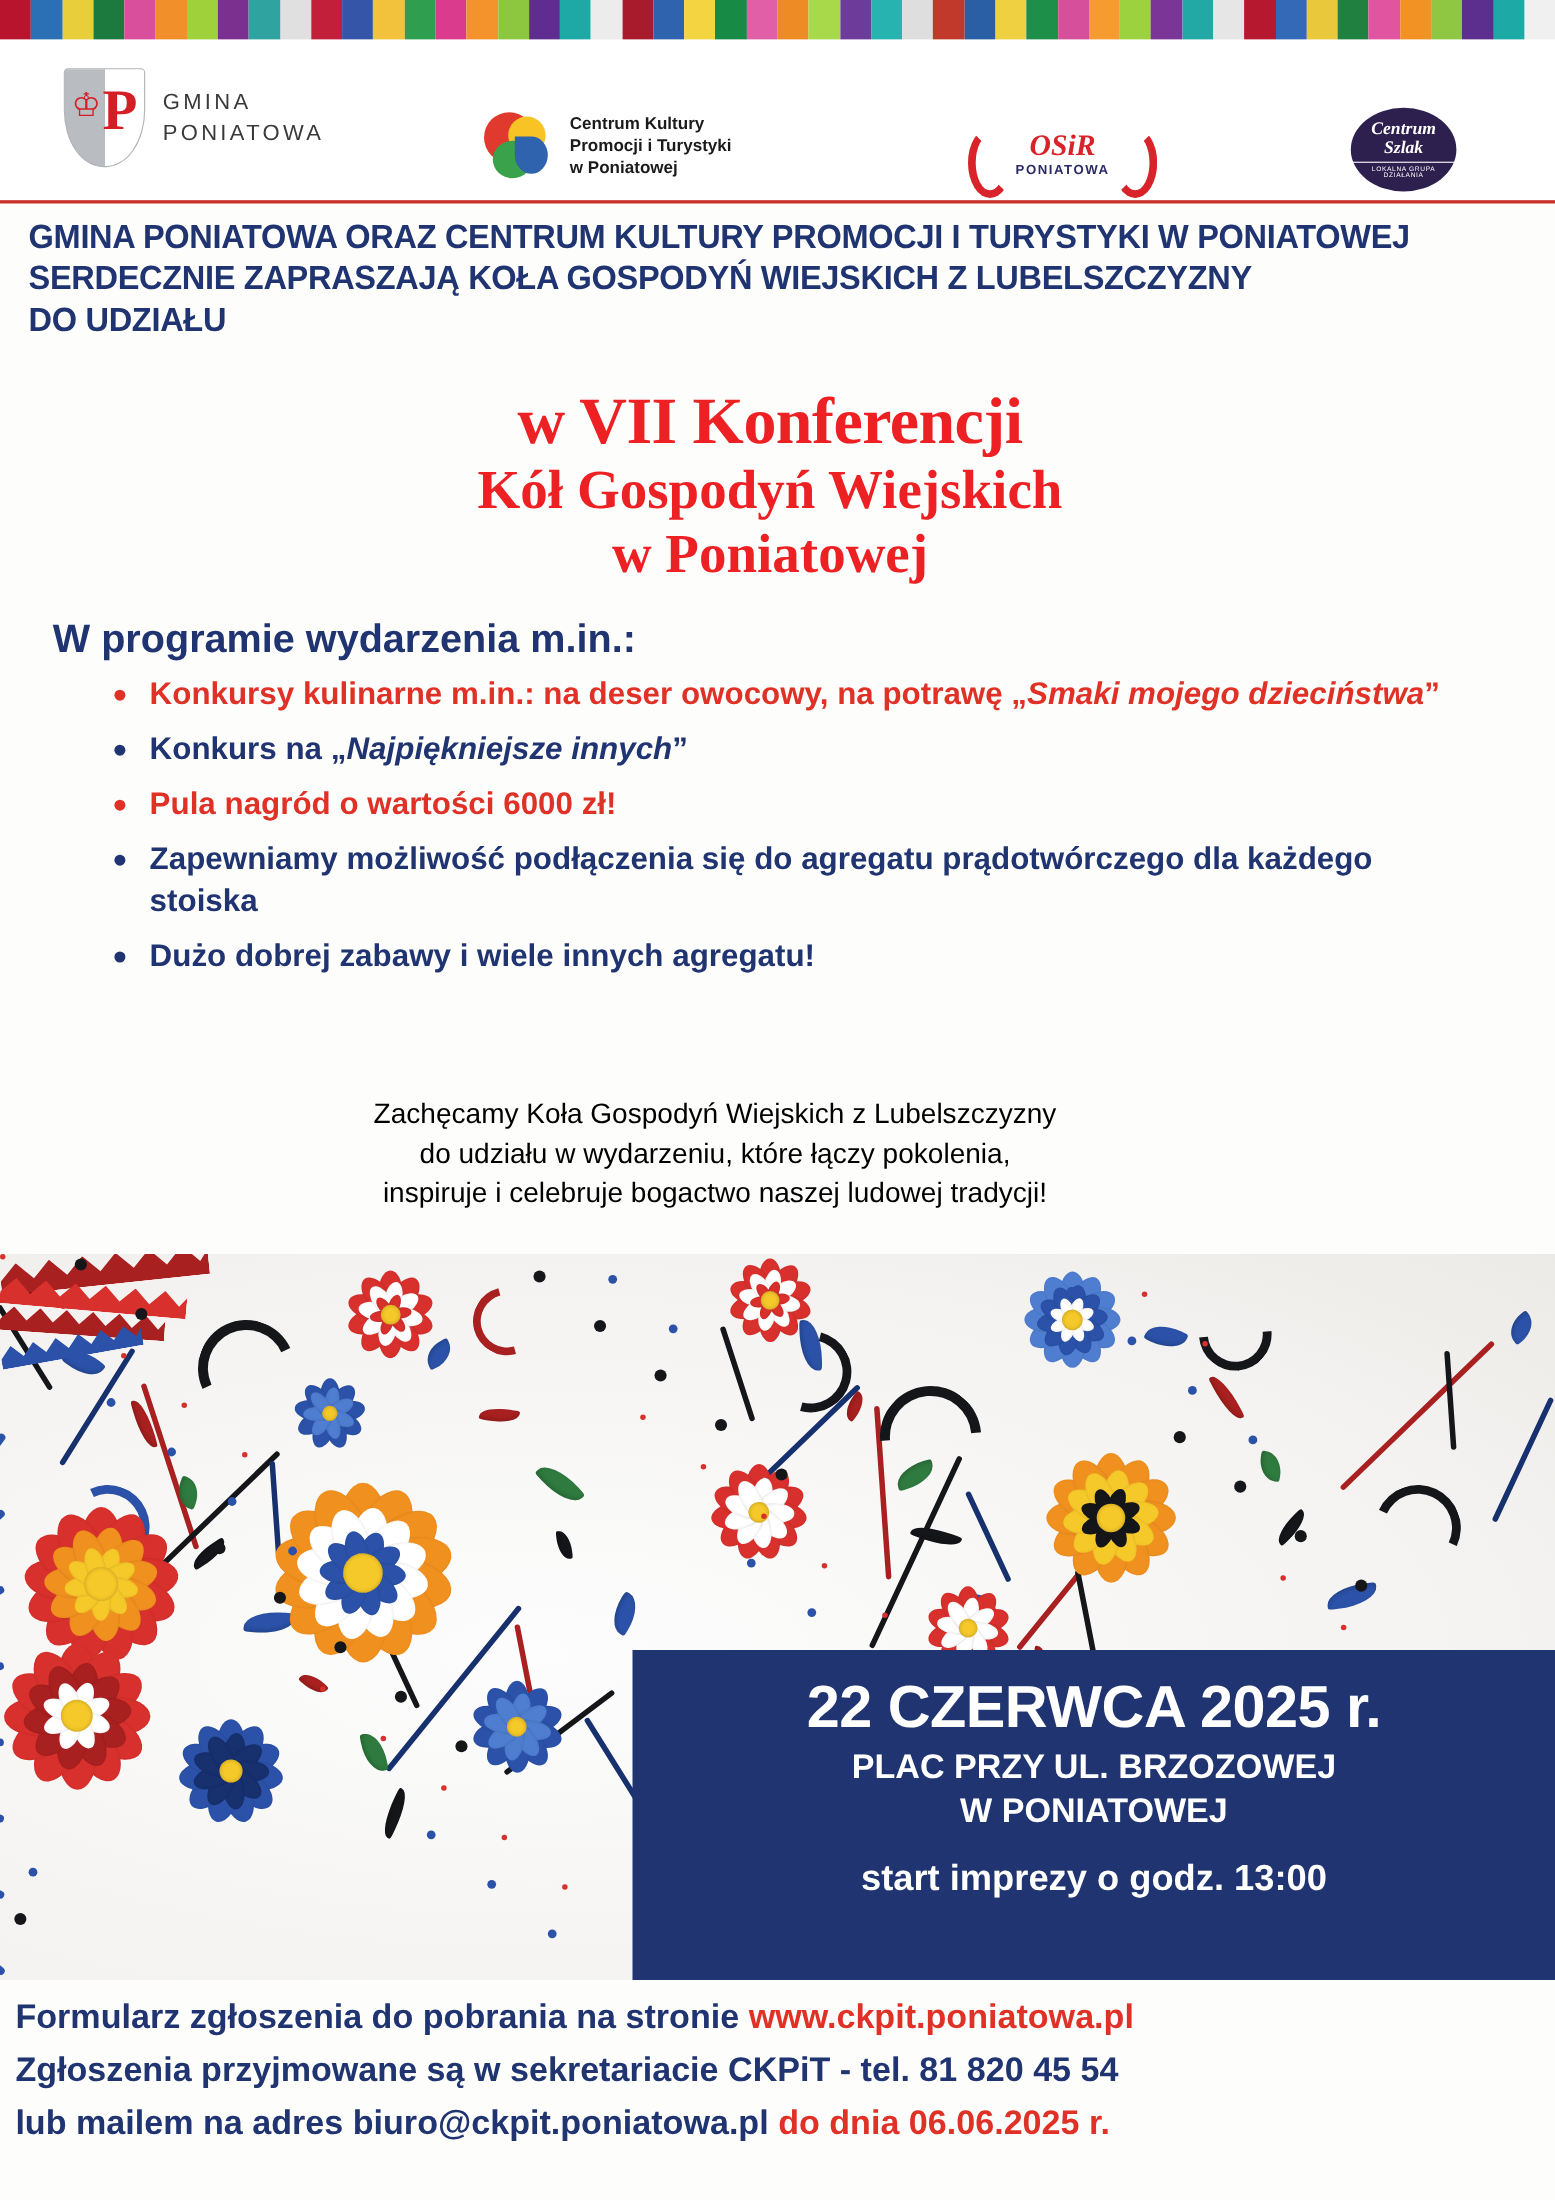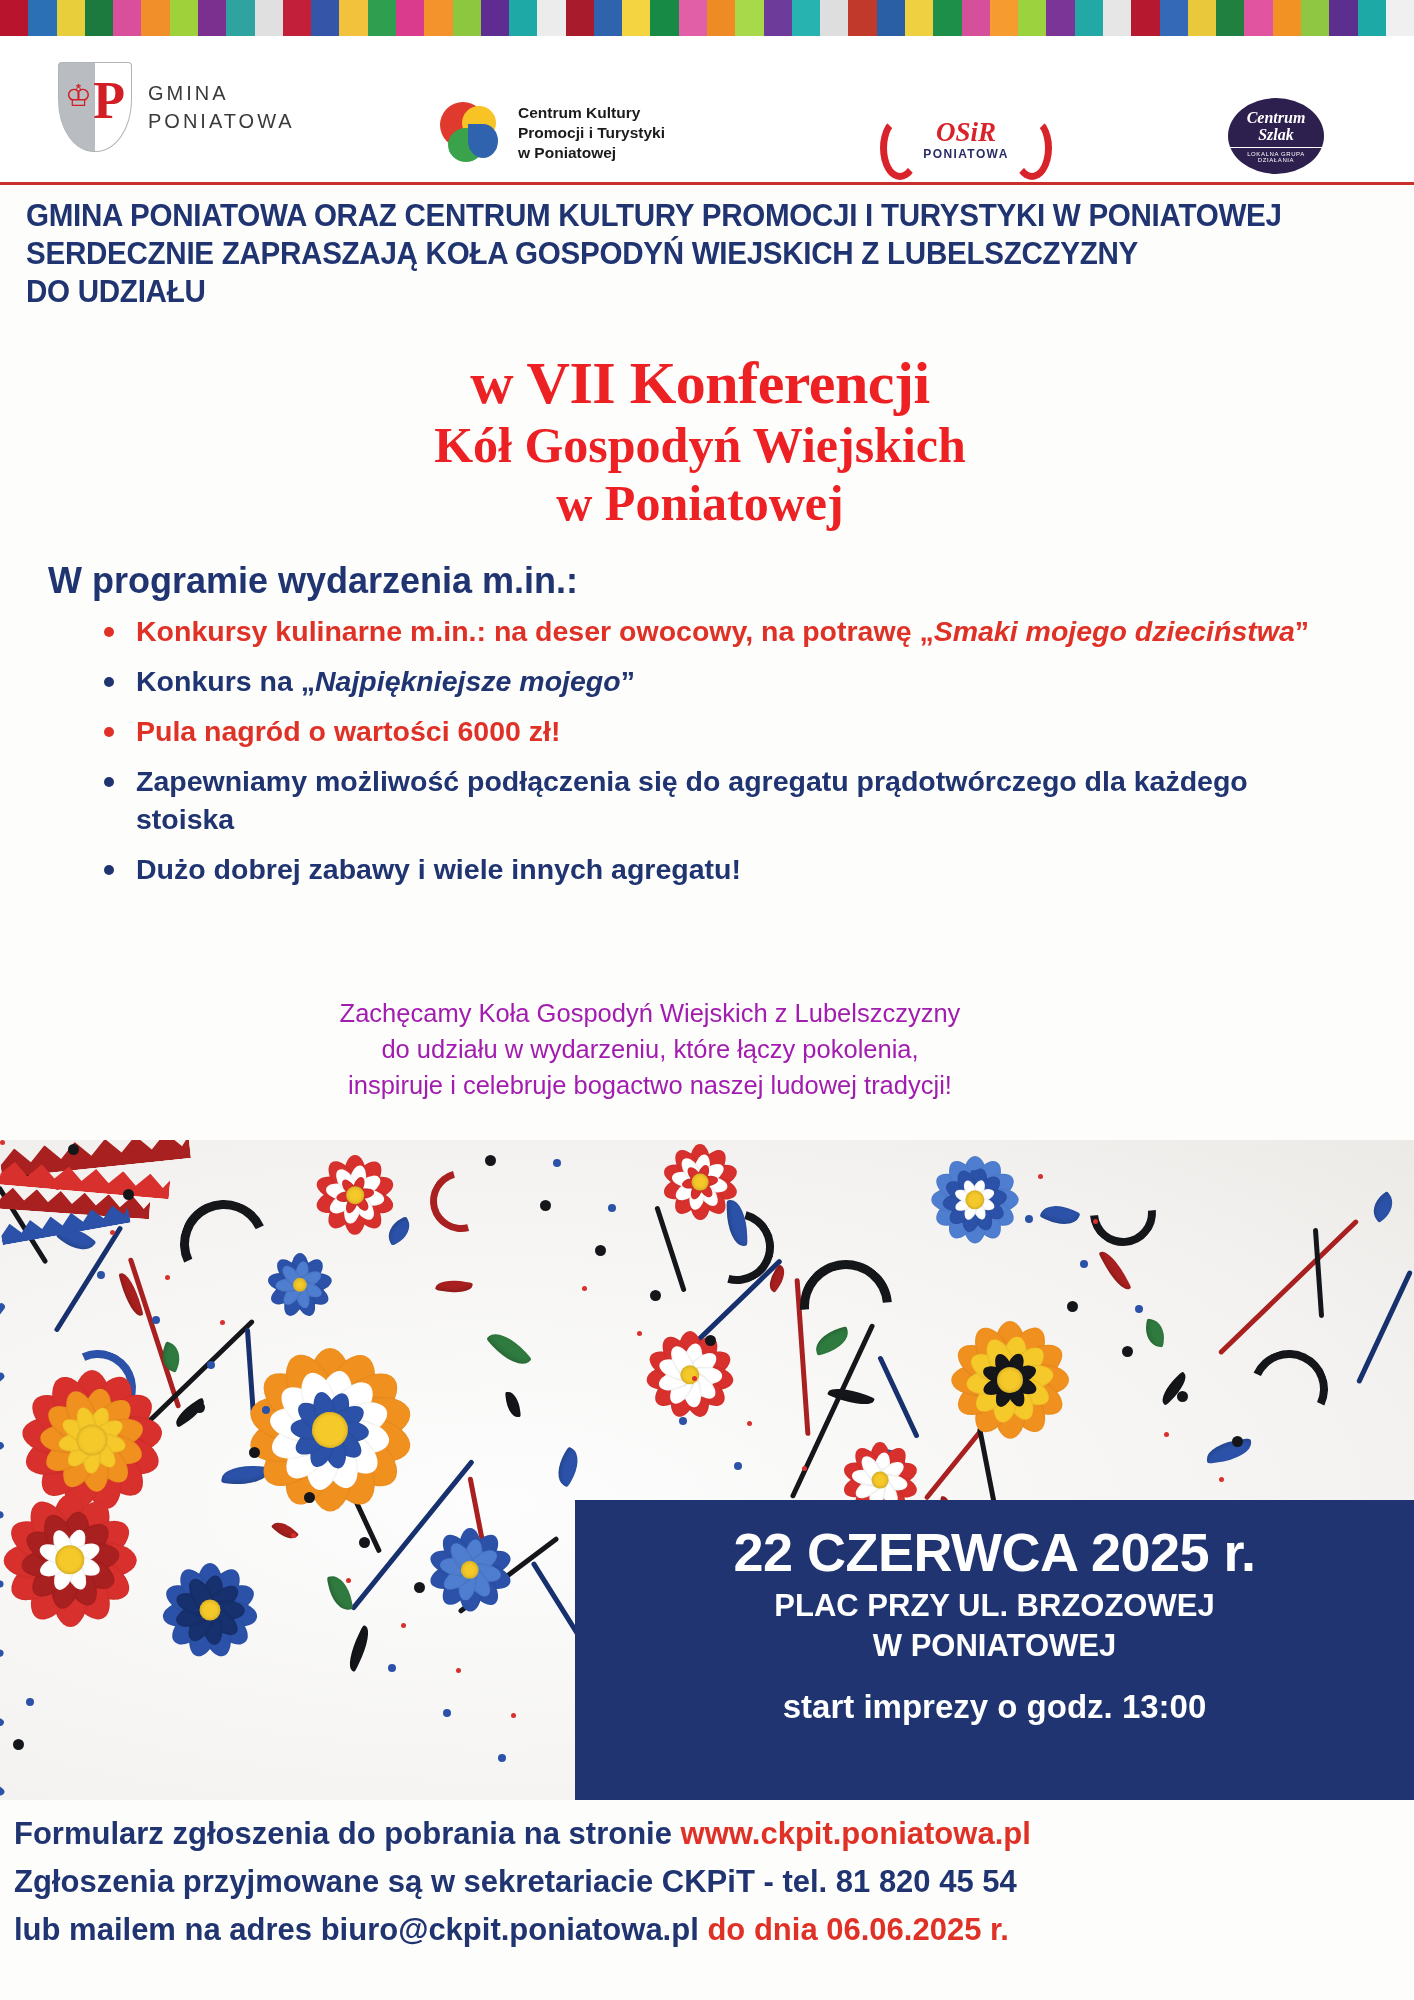--- a/index.html
+++ b/index.html
@@ -269,21 +269,21 @@
   
   .para {
     position: absolute;
     left: 190px;
     top: 995px;
     width: 920px;
     text-align: center;
     font-family: "Liberation Sans", sans-serif;
     font-size: 25.5px;
     line-height: 36px;
-    color: #a21caf;
+    color: #000000;
   }
 
   
   .floral {
     position: absolute;
     left: 0;
     top: 1140px;
     width: 1414px;
     height: 660px;
     overflow: hidden;
@@ -487,21 +487,21 @@
   <div class="title">
     <div class="t1">w VII Konferencji</div>
     <div class="t2">Kół Gospodyń Wiejskich</div>
     <div class="t3">w Poniatowej</div>
   </div>
 
   <div class="prog-head">W programie wydarzenia m.in.:</div>
 
   <ul class="bullets" id="bullets">
       <li class="red"><span>Konkursy kulinarne m.in.: na deser owocowy, na potrawę „</span><span class="ital">Smaki mojego dzieciństwa</span><span>”</span></li>
-      <li class=""><span>Konkurs na „</span><span class="ital blue">Najpiękniejsze mojego</span><span>”</span></li>
+      <li class=""><span>Konkurs na „</span><span class="ital blue">Najpiękniejsze innych</span><span>”</span></li>
       <li class="red"><span>Pula nagród o wartości 6000 zł!</span></li>
       <li class=""><span>Zapewniamy możliwość podłączenia się do agregatu prądotwórczego dla każdego stoiska</span></li>
       <li class=""><span>Dużo dobrej zabawy i wiele innych agregatu!</span></li>
     </ul>
 
   <div class="para">
     <div>Zachęcamy Koła Gospodyń Wiejskich z Lubelszczyzny</div>
     <div>do udziału w wydarzeniu, które łączy pokolenia,</div>
     <div>inspiruje i celebruje bogactwo naszej ludowej tradycji!</div>
   </div>

